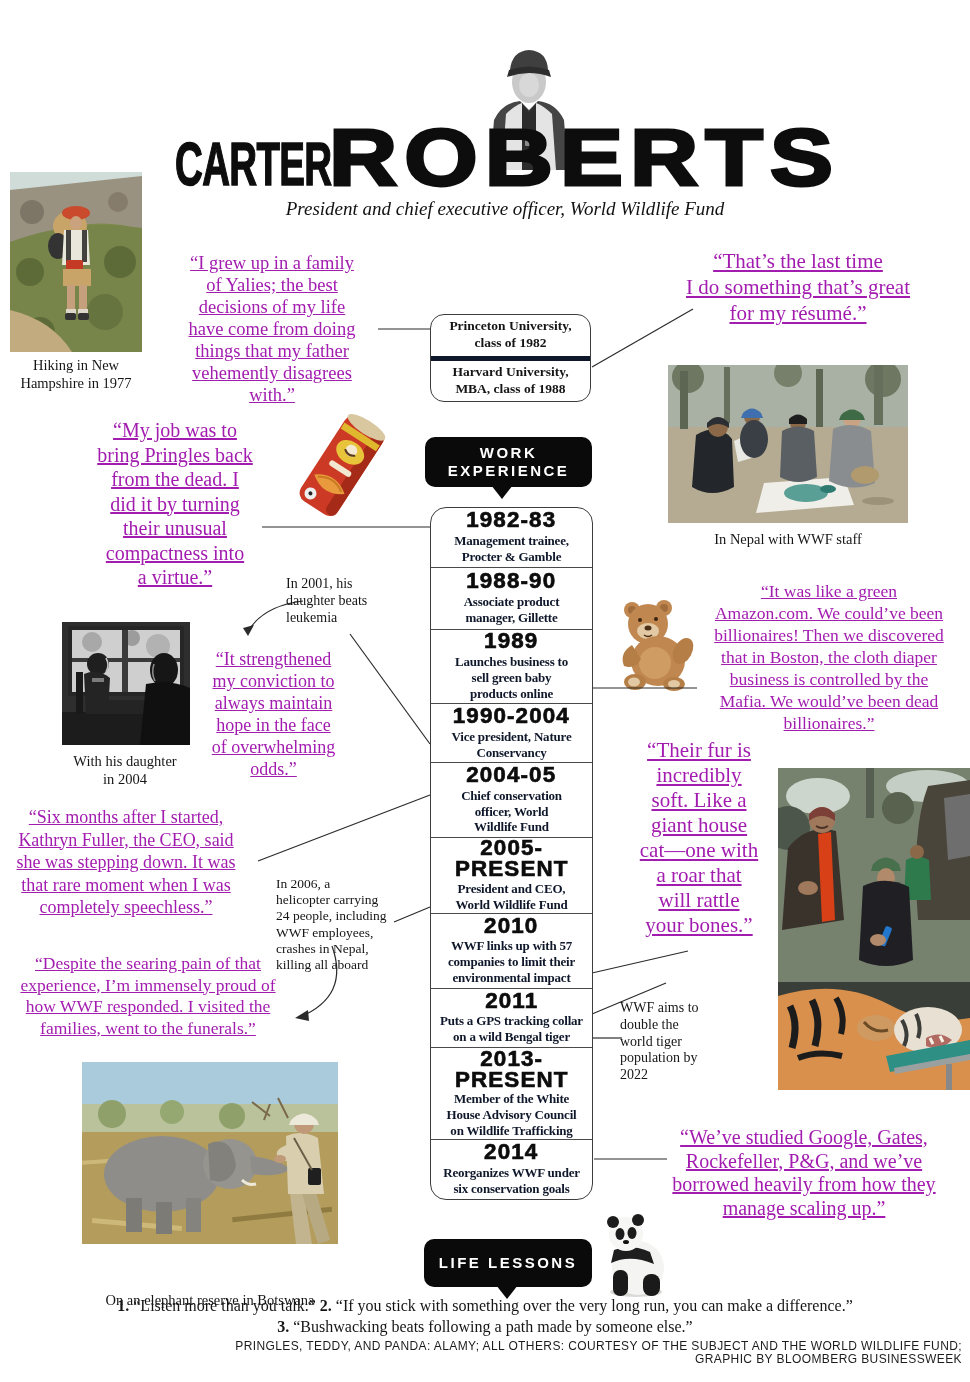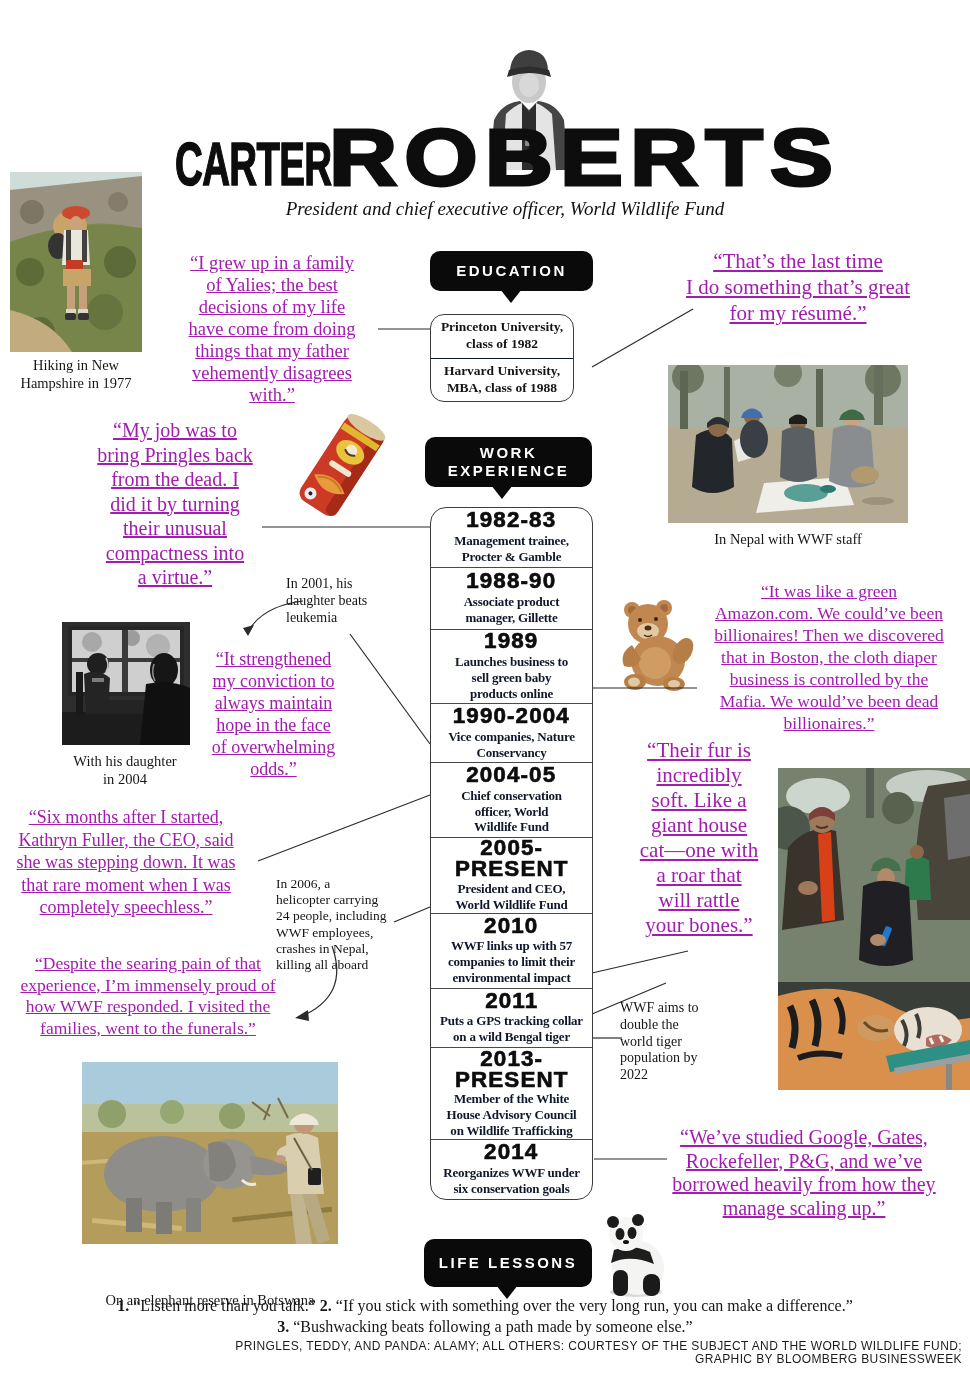--- a/index.html
+++ b/index.html
@@ -43,26 +43,26 @@
         white-space:pre-line;z-index:3;}
   .badge:after{content:"";position:absolute;bottom:-12px;border-left:11px solid transparent;
         border-right:11px solid transparent;border-top:14px solid #0a0a0a;}
   .badge-edu{left:430px;top:251px;width:163px;height:40px;}
   .badge-edu:after{left:70px;}
   .badge-work{left:425px;top:437px;width:167px;height:50px;}
   .badge-work:after{left:66px;}
   .badge-life{left:424px;top:1239px;width:168px;height:48px;}
   .badge-life:after{left:72px;}
   
-  .edu-box{left:430px;top:314px;width:144px;height:88px;border:1.4px solid #3d3d3d;
+  .edu-box{left:430px;top:314px;width:161px;height:88px;border:1.4px solid #3d3d3d;
         border-radius:14px;background:#fff;box-sizing:border-box;z-index:2;display:flex;
         flex-direction:column;}
   .edu-row{flex:1;display:flex;align-items:center;justify-content:center;text-align:center;
         font-weight:bold;font-size:13.5px;line-height:1.25;white-space:pre-line;}
-  .edu-row + .edu-row{border-top:1px solid #0f172a;}
+  .edu-row + .edu-row{border-top:5px solid #0f172a;}
   .tl-box{left:430px;top:507px;width:163px;height:693px;border:1.4px solid #3d3d3d;
         border-radius:16px;background:#fff;box-sizing:border-box;z-index:2;display:flex;
         flex-direction:column;overflow:hidden;}
   .tl-row{display:flex;flex-direction:column;align-items:center;justify-content:center;
         box-sizing:border-box;text-align:center;}
   .tl-row + .tl-row{border-top:1px solid #4a4a4a;}
   .tl-year{font-family:"Liberation Sans",sans-serif;font-weight:bold;font-size:20px;
         line-height:.98;letter-spacing:1px;white-space:pre-line;transform:scale(1.12,1.06);
         color:#0c0c0c;-webkit-text-stroke:.6px #0c0c0c;padding:1px 0 2px;}
   .tl-desc{font-weight:bold;font-size:13px;line-height:1.22;white-space:pre-line;
@@ -266,21 +266,20 @@
       <path d="M208 82 Q188 88 198 98 L210 100 Z" fill="#d9cfae"></path>
       <ellipse cx="198" cy="97" rx="6" ry="4" fill="#c09a78"></ellipse>
       <circle cx="222" cy="62" r="10" fill="#c09a78"></circle>
       <path d="M209 58 Q222 45 235 58 L237 63 L207 63 Z" fill="#ece8da"></path>
       <rect x="226" y="106" width="13" height="17" rx="2" fill="#1f1f1f"></rect>
       <path d="M212 76 L230 108" stroke="#6a5f46" stroke-width="2"></path>
     </svg>
   </div>
   <div class="abs cap cap-elephant">On an elephant reserve in Botswana</div>
 
-  <div class="abs badge badge-edu">EDUCATION</div>
   <div class="abs edu-box">
     <div class="edu-row">Princeton University,
 class of 1982</div>
     <div class="edu-row">Harvard University,
 MBA, class of 1988</div>
   </div>
 
   <div class="abs badge badge-work">WORK
 EXPERIENCE</div>
   <div class="abs tl-box">
@@ -295,21 +294,21 @@
 manager, Gillette</div>
     </div>
     <div class="tl-row" style="height:75px">
       <div class="tl-year">1989</div>
       <div class="tl-desc">Launches business to
 sell green baby
 products online</div>
     </div>
     <div class="tl-row" style="height:59px">
       <div class="tl-year">1990-2004</div>
-      <div class="tl-desc">Vice companies, Nature
+      <div class="tl-desc">Vice president, Nature
 Conservancy</div>
     </div>
     <div class="tl-row" style="height:75px">
       <div class="tl-year">2004-05</div>
       <div class="tl-desc">Chief conservation
 officer, World
 Wildlife Fund</div>
     </div>
     <div class="tl-row" style="height:76px">
       <div class="tl-year">2005-

